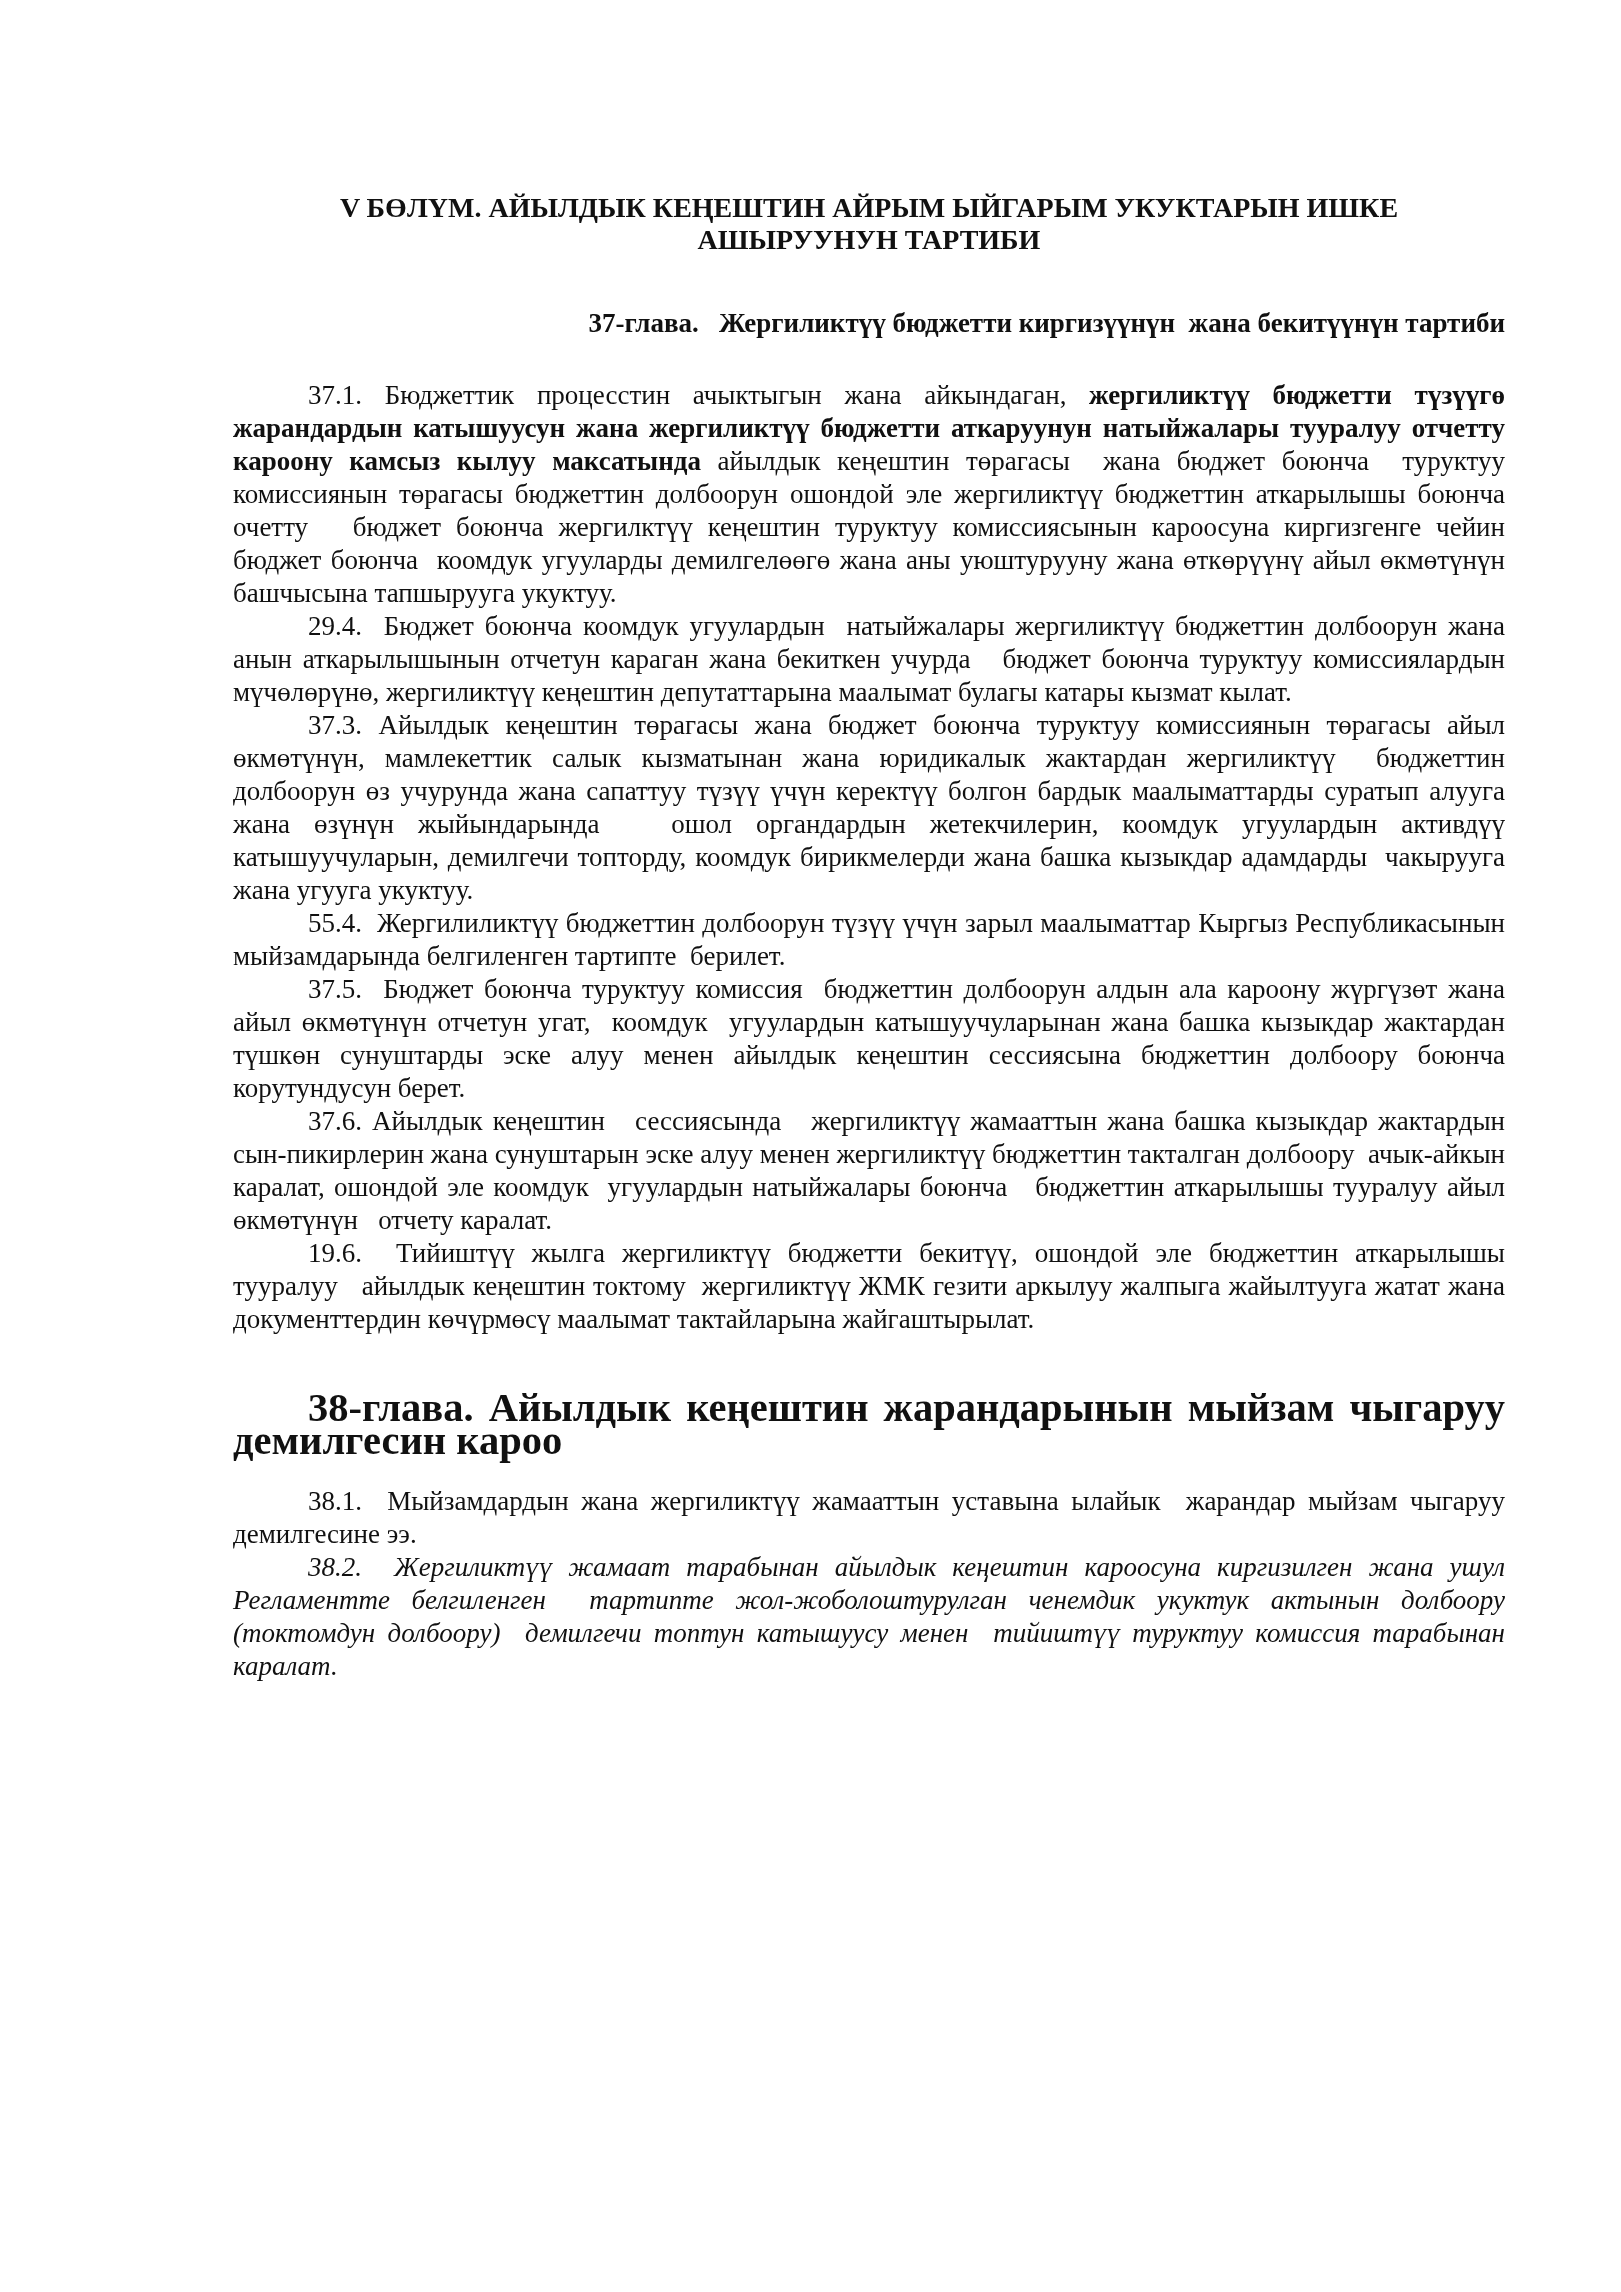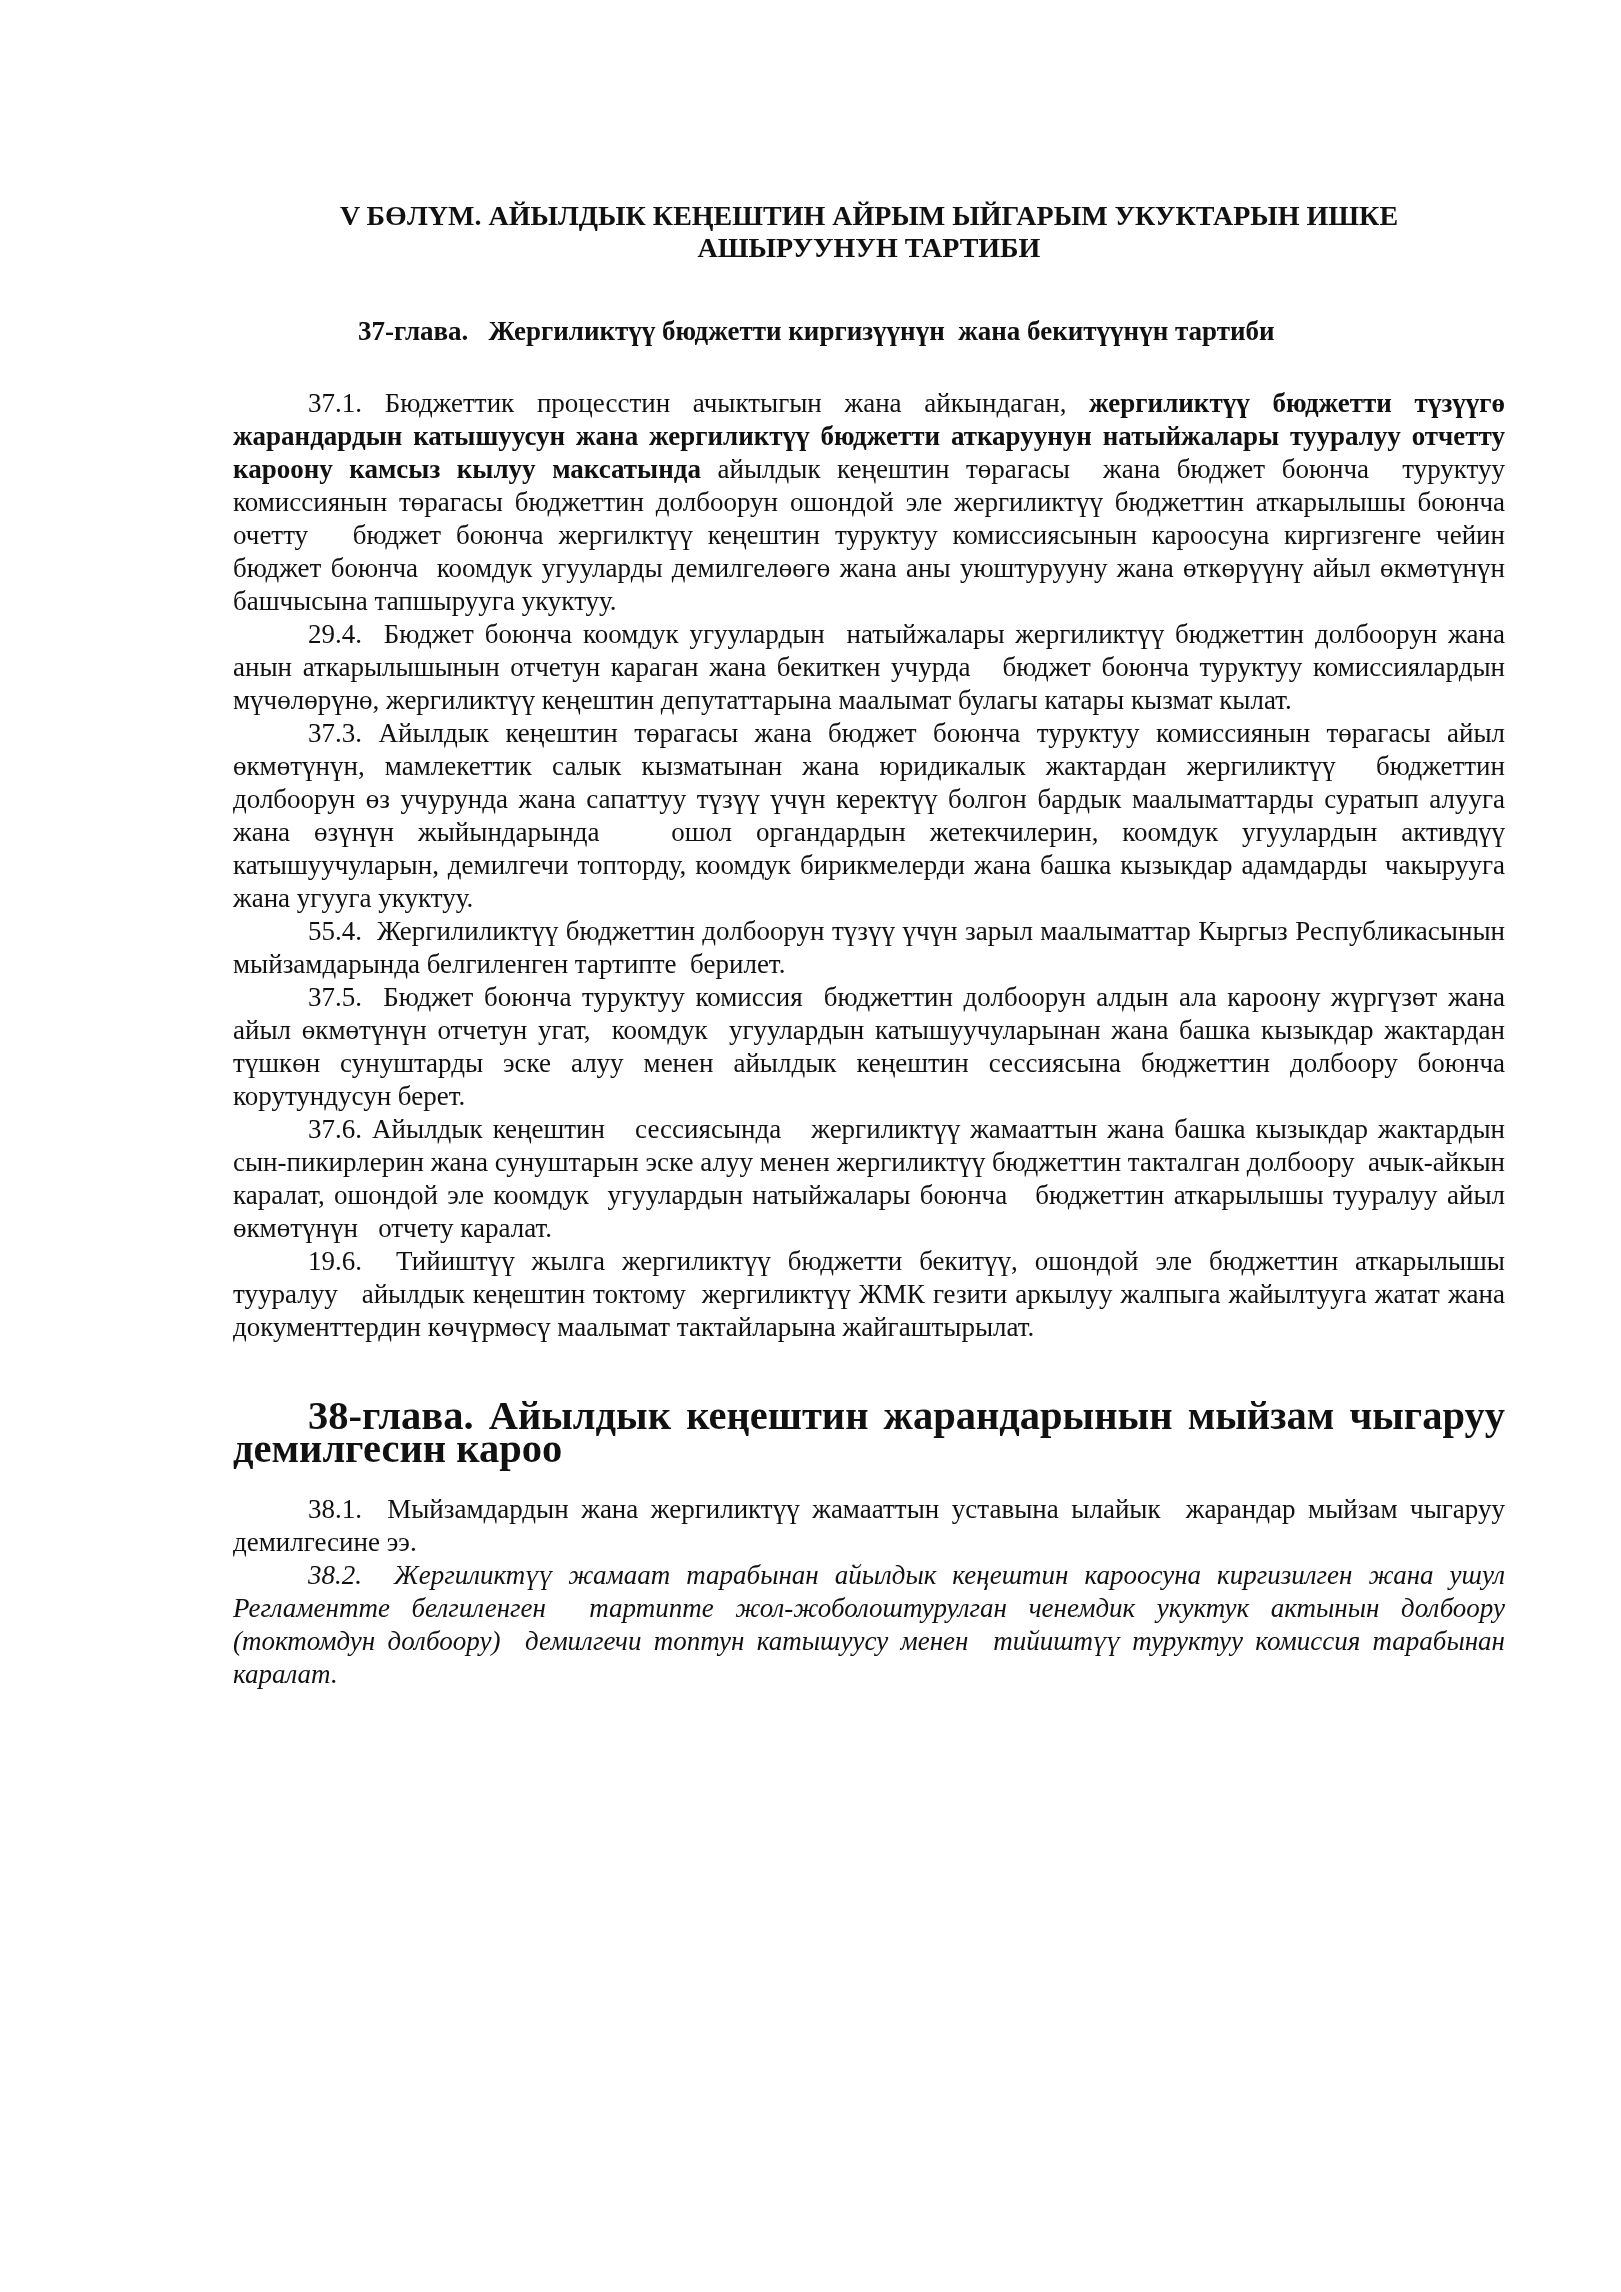--- a/index.html
+++ b/index.html
@@ -4,25 +4,26 @@
 <style>
   html, body { margin: 0; padding: 0; background: #ffffff; }
   body { width: 1621px; height: 2293px; position: relative; overflow: hidden; }
   .page {
     position: absolute; left: 233px; top: 192px; width: 1272px;
     font-family: "Liberation Serif", "DejaVu Serif", serif;
     color: #111111; font-size: 27px; line-height: 33px;
   }
   .title {
     text-align: center; font-weight: bold; font-size: 28px; line-height: 32px;
-    margin: 8px;
+    margin: 0;
   }
   .chapter37 {
     font-weight: bold; margin: 51px 0 0 0; padding-left: 125px;
     font-size: 27px;
+    text-align: right;
   }
   .chapter38 {
     font-weight: bold; margin: 55px 0 0 0; text-indent: 75px; text-align: justify;
     text-align-last: left;
   }
   .para-block { margin-top: 39px; }
   .para-block.b38 { margin-top: 28px; }
   p.para {
     margin: 0; text-indent: 75px; text-align: justify;
   }

